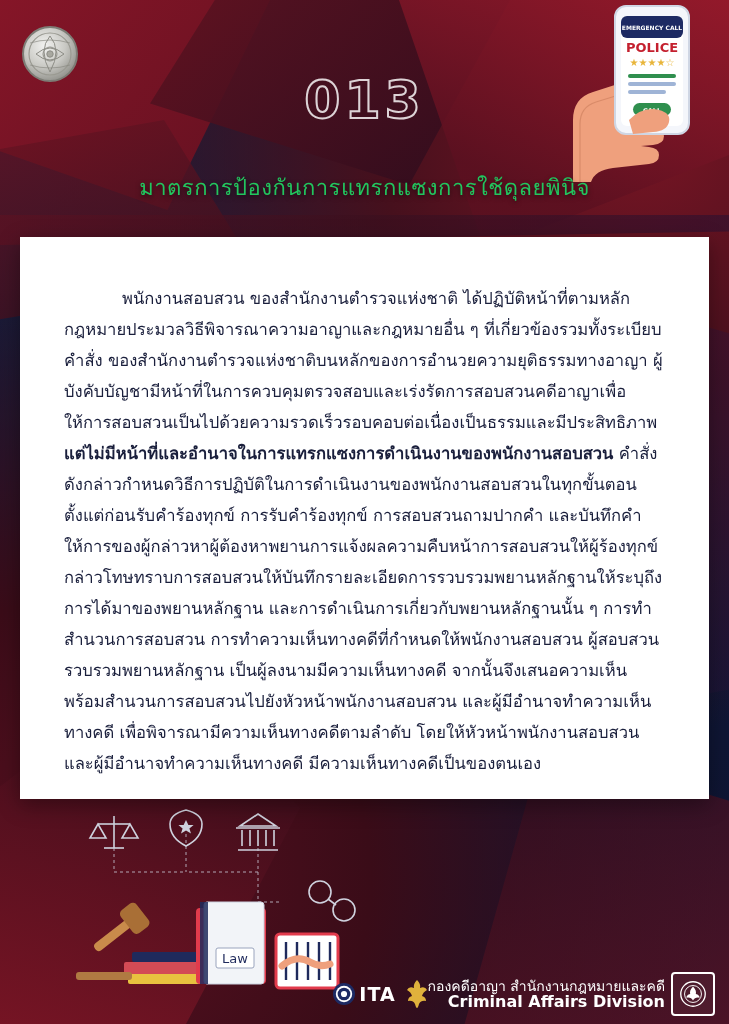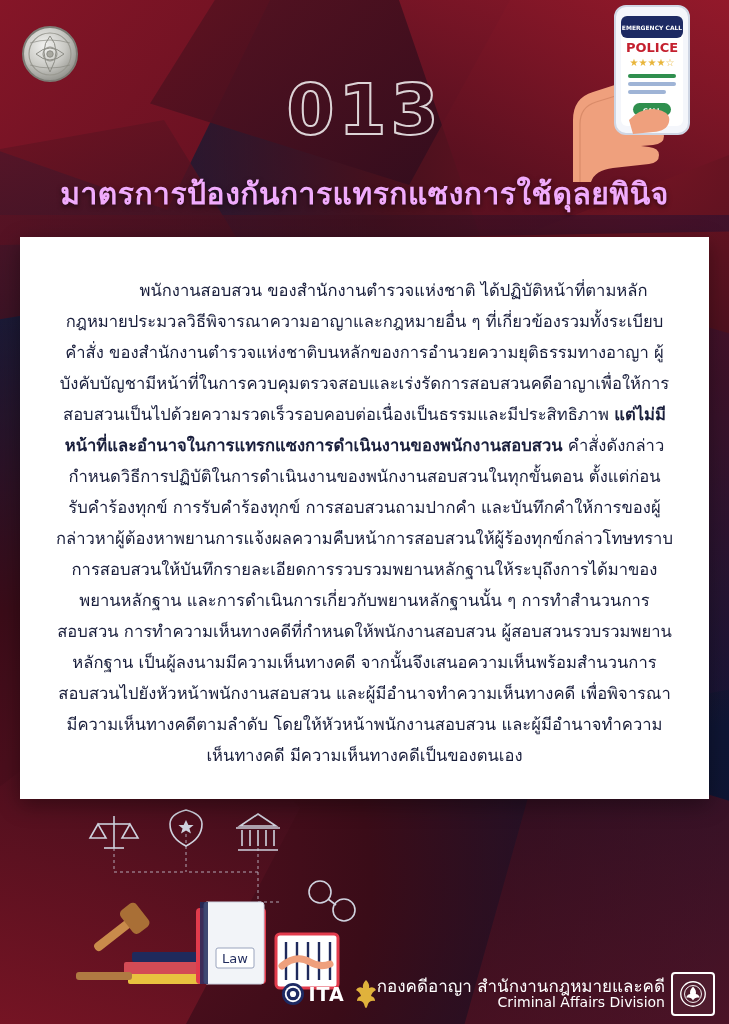--- a/index.html
+++ b/index.html
@@ -77,42 +77,42 @@
   }
 
   
   .number {
     position: absolute;
     top: 70px;
     left: 0;
     width: 729px;
     text-align: center;
     z-index: 7;
-    font-size: 69px;
+    font-size: 52px;
     font-weight: 700;
     letter-spacing: 4px;
     color: transparent;
     -webkit-text-stroke: 2px rgba(255,255,255,0.82);
     font-family: "DejaVu Sans", "Liberation Sans", sans-serif;
   }
 
   
   .title-band {
     position: absolute;
     top: 170px;
     left: 0;
     width: 729px;
     text-align: center;
     z-index: 8;
   }
   .title-band .title {
     display: inline-block;
-    color: #f0abfc;
-    font-size: 30px;
-    font-weight: 700;
+    color: #22c55e;
+    font-size: 22px;
+    font-weight: 400;
     letter-spacing: .5px;
     text-shadow: 0 2px 5px rgba(0,0,0,.55);
     font-family: "DejaVu Sans", "Liberation Sans", sans-serif;
   }
 
   
   .card {
     position: absolute;
     top: 237px;
     left: 20px;
@@ -125,22 +125,21 @@
     box-sizing: border-box;
   }
   .body-text {
     color: #1a1f3c;
     font-size: 16.6px;
     line-height: 31px;
     text-align: left;
     font-family: "DejaVu Sans", "Liberation Sans", sans-serif;
   }
   .body-text p {
-    margin: 8px;
-    text-align: center;
+    margin: 16px;
   }
   .body-text .indent { display:inline-block; width: 58px; }
   .body-text b { font-weight: 700; }
 
   
   .bottom-art {
     position: absolute;
     left: 68px;
     bottom: 28px;
     width: 320px;
@@ -183,22 +182,22 @@
     font-size: 19px;
     letter-spacing: 1px;
   }
   .garuda-mini { width: 22px; height: 30px; }
   .footer-div-text {
     text-align: right;
     color: #ffffff;
     line-height: 16px;
     margin-right: 6px;
   }
-  .footer-div-text .th { font-size: 17px; }
-  .footer-div-text .en { font-size: 14px; font-weight: 400; }
+  .footer-div-text .th { font-size: 14px; }
+  .footer-div-text .en { font-size: 16px; font-weight: 700; }
   .footer-badge {
     width: 40px; height: 40px;
     border: 2px solid #ffffff;
     border-radius: 4px;
     display:flex; align-items:center; justify-content:center;
     background: rgba(255,255,255,0.04);
   }
 </style>
 </head>
 <body>

